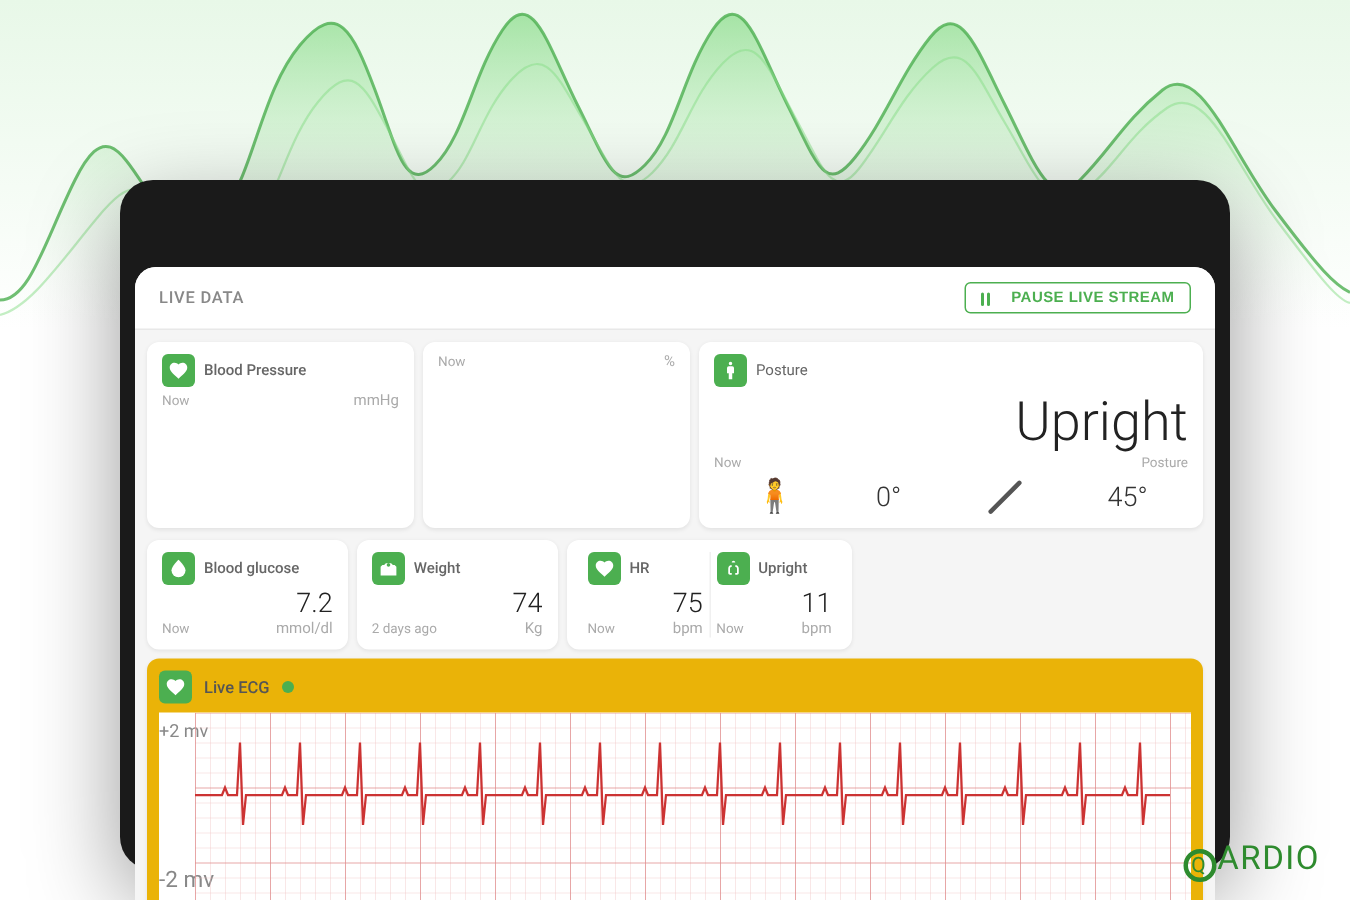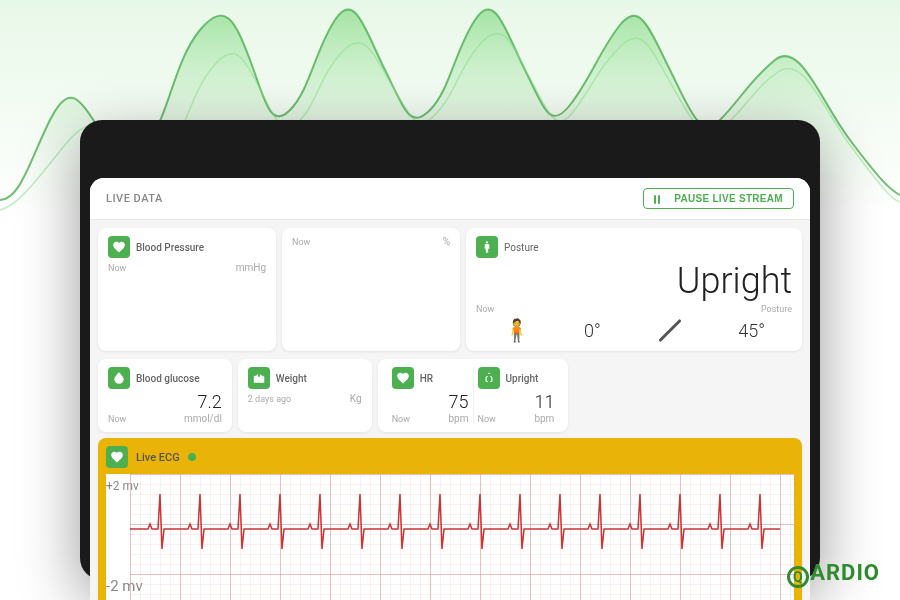--- a/index.html
+++ b/index.html
@@ -27,21 +27,21 @@
       width: 100%;
       height: 100%;
     }
 
     
     .qardio-logo {
       position: absolute;
       bottom: 14px;
       right: 20px;
       font-size: 22px;
-      font-weight: 700;
+      font-weight: 400;
       color: #2e8b2e;
       z-index: 10;
       letter-spacing: 1px;
     }
     .qardio-logo .q-circle {
       display: inline-block;
       width: 22px;
       height: 22px;
       border-radius: 50%;
       border: 3px solid #2e8b2e;
@@ -427,20 +427,21 @@
 
       <div class="card-small">
         <div class="card-header">
           <div class="card-icon">
             <svg viewBox="0 0 24 24">
                 <path d="M5 8h2L9 6h6l2 2h2l2 2v10H3V10l2-2zm7-2c-1.1 0-2 .9-2 2s.9 2 2 2 2-.9 2-2-.9-2-2-2z"></path>
               </svg>
           </div>
           <span class="card-label">Weight</span>
         </div>
+        <div class="card-value">74</div>
         <div class="card-footer">
           <span class="card-time">2 days ago</span>
           <span class="card-unit">Kg</span>
         </div>
       </div>
 
       <div class="card-split">
 
         <div class="card-split-half">
           <div class="card-header">

